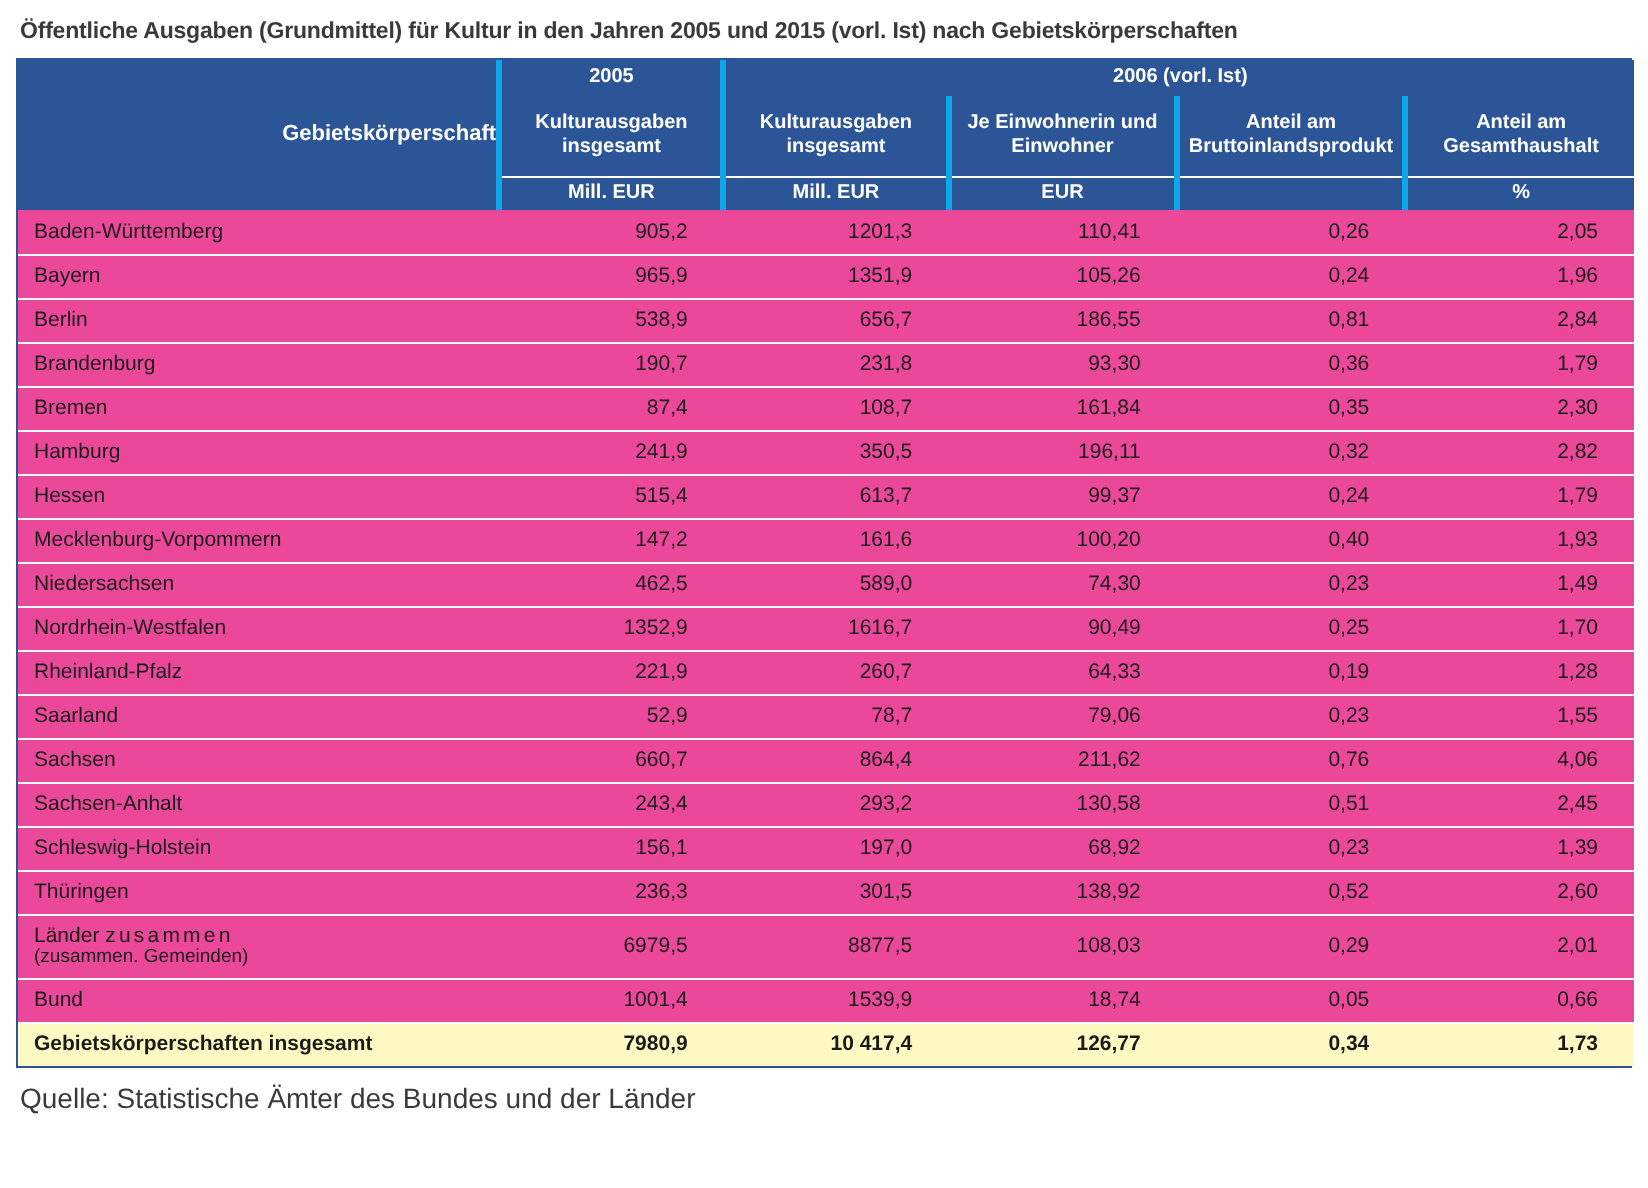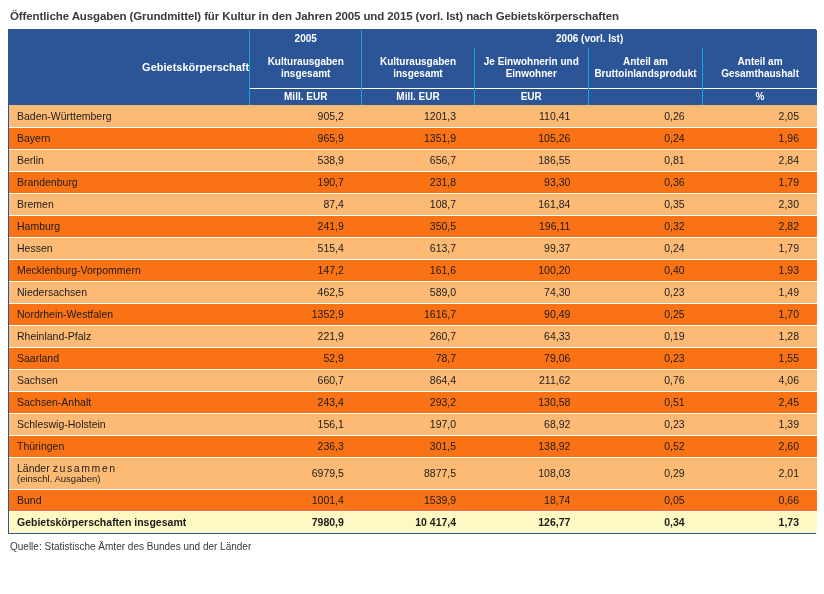--- a/index.html
+++ b/index.html
@@ -36,21 +36,21 @@
     margin: 0;
   }
   
   thead th {
     background: #2b5596;
     color: #ffffff;
     font-weight: bold;
     font-size: 10px;
     text-align: center;
     vertical-align: middle;
-    border-left: 1px solid #0ea5e9;
+    border-left: 3px solid #0ea5e9;
     line-height: 1.18;
     padding: 3px 3px;
   }
   thead th.first-col {
     text-align: right;
     padding-left: 8px;
     border-left: none;
     font-size: 11px;
   }
   thead tr.r1 th { height: 18px; }
@@ -66,36 +66,36 @@
     border-bottom: 1px solid #ffffff;
   }
   tbody td.label {
     text-align: left;
     padding-left: 8px;
   }
   tbody td.num {
     text-align: right;
     padding-right: 18px;
   }
-  tbody tr.odd td { background: #fdba74; }
-  tbody tr.even td { background: #f97316; }
+  tbody tr.odd td { background: #ec4899; }
+  tbody tr.even td { background: #ec4899; }
   tbody tr.total td {
     background: #fef9c3;
     font-weight: bold;
     border-bottom: none;
   }
   tbody tr.twoline td { height: 32px; }
   tbody td .sub {
     display: block;
     font-size: 9.5px;
     line-height: 1.15;
   }
   .spaced { letter-spacing: 1.6px; text-align: center; }
   .source {
-    font-size: 10px;
+    font-size: 14px;
     color: #3a3a3a;
     padding: 7px 0 0 2px;
   }
   .outer-frame {
     border: 1px solid #2b5596;
   }
 </style>
 </head>
 <body>
 
@@ -257,21 +257,21 @@
           </tr>
           <tr class="even">
             <td class="label">Thüringen</td>
             <td class="num">236,3</td>
             <td class="num">301,5</td>
             <td class="num">138,92</td>
             <td class="num">0,52</td>
             <td class="num">2,60</td>
           </tr>
           <tr class="odd twoline">
-            <td class="label">Länder <span class="spaced">zusammen</span><span class="sub">(einschl. Ausgaben)</span></td>
+            <td class="label">Länder <span class="spaced">zusammen</span><span class="sub">(zusammen. Gemeinden)</span></td>
             <td class="num">6979,5</td>
             <td class="num">8877,5</td>
             <td class="num">108,03</td>
             <td class="num">0,29</td>
             <td class="num">2,01</td>
           </tr>
           <tr class="even">
             <td class="label">Bund</td>
             <td class="num">1001,4</td>
             <td class="num">1539,9</td>

